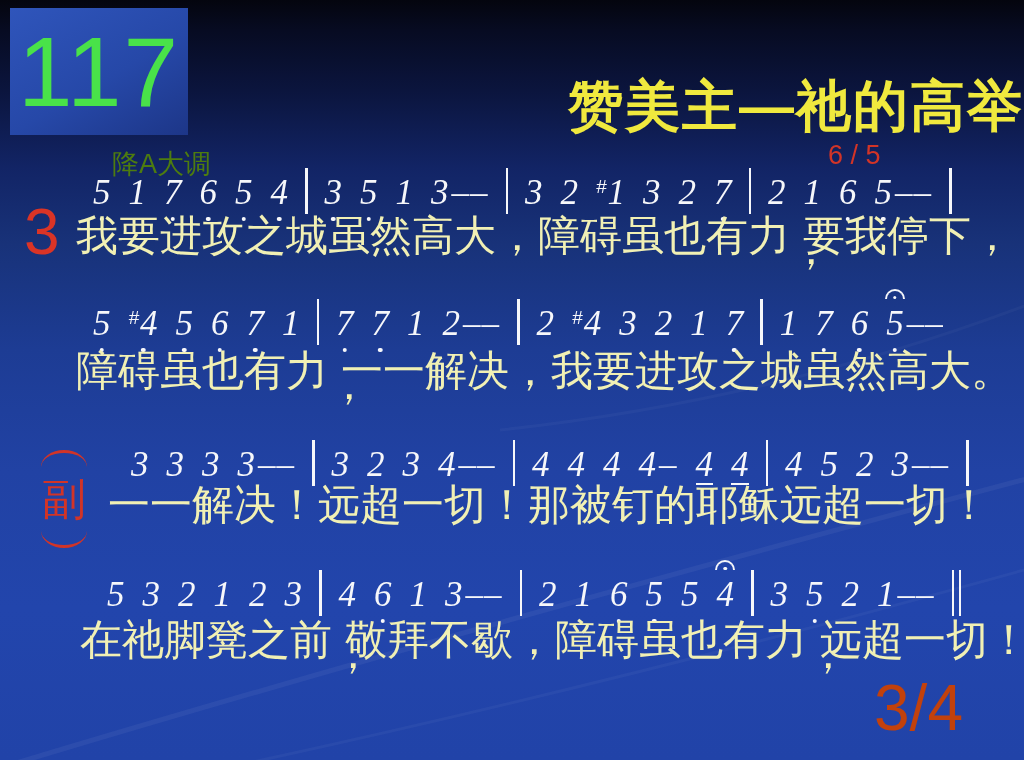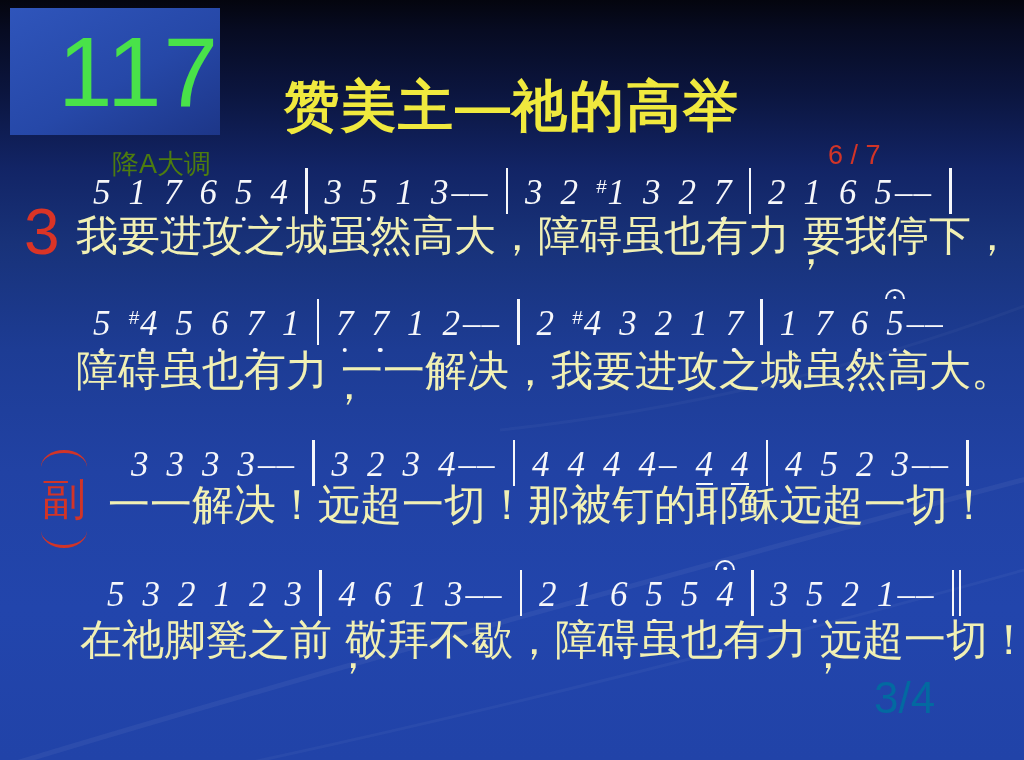--- a/index.html
+++ b/index.html
@@ -8,32 +8,32 @@
     font-family:"Liberation Sans","DejaVu Sans",sans-serif;
     background:linear-gradient(180deg,
       #04050e 0%, #070b22 4%, #0b153e 12%, #122465 22%,
       #183279 32%, #1d3c94 46%, #2142a4 62%, #2245ac 80%, #2143a8 100%);
   }
   .swoosh{position:absolute;left:0;top:0;z-index:0;pointer-events:none;}
   .layer{position:absolute;z-index:1;}
 
   
   .badge{
-    left:10px;top:8px;width:162px;height:127px;
+    left:10px;top:8px;width:178px;height:127px;
     background:linear-gradient(150deg,#2f55bb 0%,#2648a8 55%,#1d3688 100%);
-    display:flex;align-items:center;justify-content:center;padding-left:48px;
+    display:flex;align-items:center;justify-content:center;
   }
   .badge-num{
     color:var(--badge-green,#49e249);font-size:98px;line-height:1;
     font-family:"Liberation Sans",sans-serif;letter-spacing:2px;
   }
 
   
   .title{
-    left:0;right:0;top:70px;text-align:center;
+    left:0;right:0;top:70px;text-align:right;
     color:var(--title-yellow,#f0e93e);font-size:55px;font-weight:bold;
     letter-spacing:2px;margin:0;
   }
 
   .keysig{left:112px;top:146px;color:#4d7c0f;font-size:27px;}
   .timesig{left:828px;top:140px;color:var(--red-accent,#d23427);font-size:27px;}
 
   
   .music-line{
     white-space:nowrap;height:50px;
@@ -70,39 +70,39 @@
   
   .chorus-wrap{left:40px;top:450px;width:48px;text-align:center;}
   .paren-top{width:46px;height:17px;box-sizing:border-box;margin:0 auto 8px auto;
     border-top:3.5px solid var(--red-accent,#d23427);
     border-radius:50% 50% 0 0 / 100% 100% 0 0;}
   .paren-bottom{width:46px;height:17px;box-sizing:border-box;margin:8px auto 0 auto;
     border-bottom:3.5px solid var(--red-accent,#d23427);
     border-radius:0 0 50% 50% / 0 0 100% 100%;}
   .chorus-char{color:var(--red-accent,#d23427);font-size:44px;line-height:1.1;display:block;}
 
-  .page-num{left:874px;top:676px;color:#0369a1;font-size:44px;line-height:1;}
+  .page-num{left:874px;top:676px;color:#c2410c;font-size:64px;line-height:1;}
 </style>
 </head>
 <body>
 
 <svg class="swoosh" width="1024" height="760" viewBox="0 0 1024 760">
   <path d="M -40 780 Q 420 640 1060 470" fill="none" stroke="#ffffff" stroke-opacity="0.05" stroke-width="5"></path>
   <path d="M 120 790 Q 560 700 1060 560" fill="none" stroke="#ffffff" stroke-opacity="0.04" stroke-width="3"></path>
   <path d="M 500 430 Q 780 400 1040 300" fill="none" stroke="#ffffff" stroke-opacity="0.03" stroke-width="3"></path>
 </svg>
 
 <div class="layer badge">
   <span class="badge-num">117</span>
 </div>
 
 <h1 class="layer title">赞美主—祂的高举</h1>
 
 <div class="layer keysig">降A大调</div>
-<div class="layer timesig">6 / 7</div>
+<div class="layer timesig">6 / 5</div>
 
 <div class="layer music-line" style="left:84px;top:168px"><span class="tok note"><span class="dgt">5<span class="ldot"></span></span></span><span class="tok note"><span class="dgt">1</span></span><span class="tok note"><span class="dgt">7<span class="ldot"></span></span></span><span class="tok note"><span class="dgt">6<span class="ldot"></span></span></span><span class="tok note"><span class="dgt">5<span class="ldot"></span></span></span><span class="tok note"><span class="dgt">4<span class="ldot"></span></span></span><span class="tok bar"></span><span class="tok note"><span class="dgt">3<span class="ldot"></span></span></span><span class="tok note"><span class="dgt">5<span class="ldot"></span></span></span><span class="tok note"><span class="dgt">1</span></span><span class="tok note"><span class="dgt">3</span><span class="dash">––</span></span><span class="tok bar"></span><span class="tok note"><span class="dgt">3</span></span><span class="tok note"><span class="dgt">2</span></span><span class="tok note"><span class="dgt"><span class="sharp">#</span>1</span></span><span class="tok note"><span class="dgt">3</span></span><span class="tok note"><span class="dgt">2</span></span><span class="tok note"><span class="dgt">7<span class="ldot"></span></span></span><span class="tok bar"></span><span class="tok note"><span class="dgt">2</span></span><span class="tok note"><span class="dgt">1</span></span><span class="tok note"><span class="dgt">6<span class="ldot"></span></span></span><span class="tok note"><span class="dgt">5<span class="ldot"></span></span><span class="dash">––</span></span><span class="tok bar"></span></div>
 <div class="layer verse-num">3</div>
 <div class="layer lyric-line" style="left:76px;top:212px"><span class="lyr">我要进攻之城虽然高大，障碍虽也有力</span><span class="breath">，</span><span class="lyr">要我停下，</span></div>
 
 <div class="layer music-line" style="left:84px;top:299px"><span class="tok note"><span class="dgt">5<span class="ldot"></span></span></span><span class="tok note"><span class="dgt"><span class="sharp">#</span>4<span class="ldot"></span></span></span><span class="tok note"><span class="dgt">5<span class="ldot"></span></span></span><span class="tok note"><span class="dgt">6<span class="ldot"></span></span></span><span class="tok note"><span class="dgt">7<span class="ldot"></span></span></span><span class="tok note"><span class="dgt">1</span></span><span class="tok bar"></span><span class="tok note"><span class="dgt">7<span class="ldot"></span></span></span><span class="tok note"><span class="dgt">7<span class="ldot"></span></span></span><span class="tok note"><span class="dgt">1</span></span><span class="tok note"><span class="dgt">2</span><span class="dash">––</span></span><span class="tok bar"></span><span class="tok note"><span class="dgt">2</span></span><span class="tok note"><span class="dgt"><span class="sharp">#</span>4</span></span><span class="tok note"><span class="dgt">3</span></span><span class="tok note"><span class="dgt">2</span></span><span class="tok note"><span class="dgt">1</span></span><span class="tok note"><span class="dgt">7<span class="ldot"></span></span></span><span class="tok bar"></span><span class="tok note"><span class="dgt">1</span></span><span class="tok note"><span class="dgt">7<span class="ldot"></span></span></span><span class="tok note"><span class="dgt">6<span class="ldot"></span></span></span><span class="tok note"><span class="dgt">5<span class="ldot"></span><span class="ferm">
           <span class="ferm-arc"></span>
           <span class="ferm-dot"></span>
         </span></span><span class="dash">––</span></span></div>
 <div class="layer lyric-line" style="left:76px;top:347px"><span class="lyr">障碍虽也有力</span><span class="breath">，</span><span class="lyr">一一解决，我要进攻之城虽然高大。</span></div>

